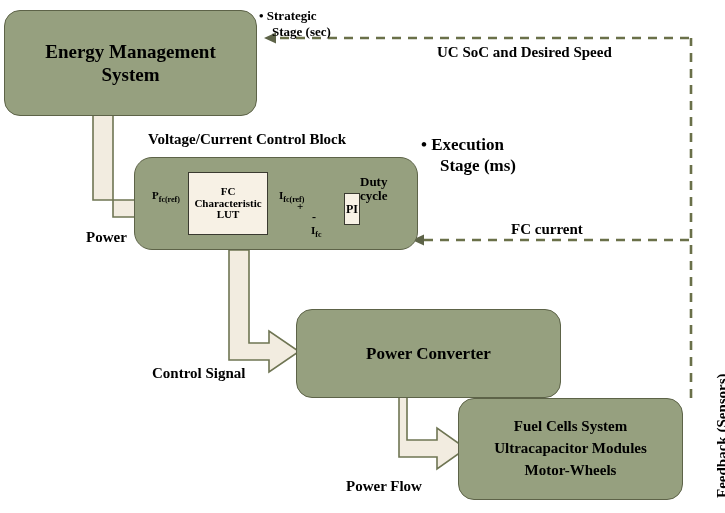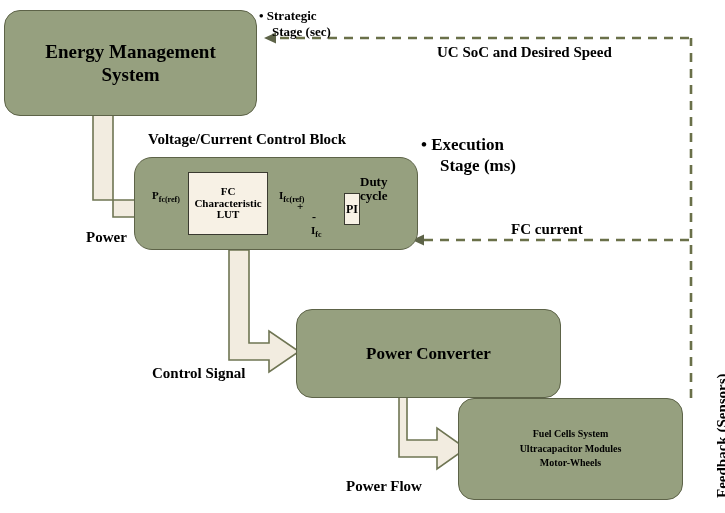--- a/index.html
+++ b/index.html
@@ -156,21 +156,21 @@
   </div>
 
   <div class="inner" style="left:344px;top:193px;width:16px;height:32px;font-size:12px;">
     <div>PI</div>
   </div>
 
   <div class="blk" style="left:296px;top:281px;width:265px;height:89px;font-size:17px;margin-top:28px;">
     <div>Power Converter</div>
   </div>
 
-  <div class="blk" style="left:458px;top:398px;width:225px;height:102px;font-size:10px;line-height:1.45;">
+  <div class="blk" style="left:458px;top:398px;width:225px;height:102px;font-size:15px;line-height:1.45;">
     <div>Fuel Cells System</div>
     <div>Ultracapacitor Modules</div>
     <div>Motor-Wheels</div>
   </div>
 
   <div class="lbl" style="left:148px;top:131px;font-size:15px;">
     <span>Voltage/Current Control Block</span>
   </div>
 
   <div class="lbl" style="left:259px;top:8px;font-size:13px;line-height:1.22;text-align:left;">

